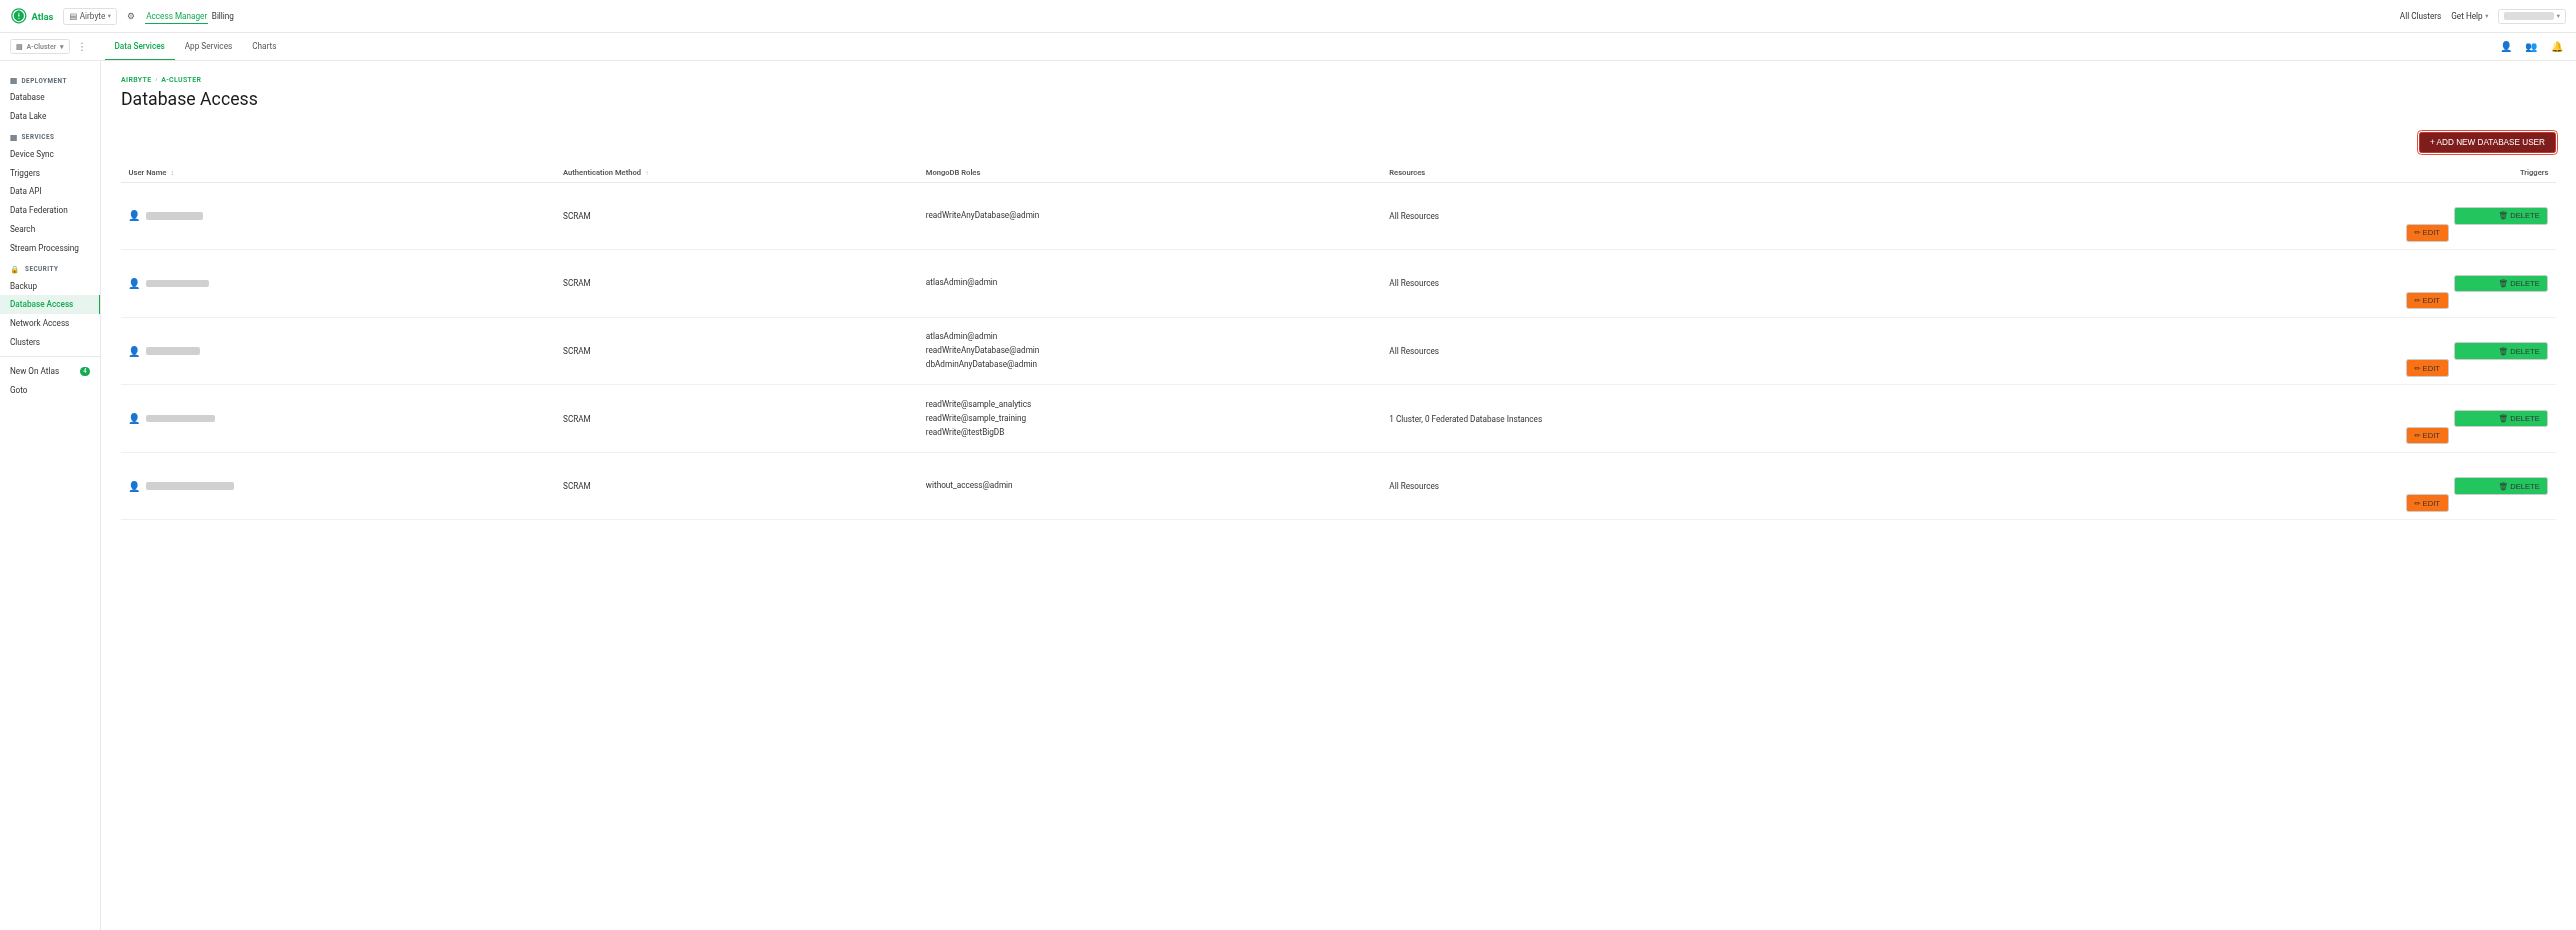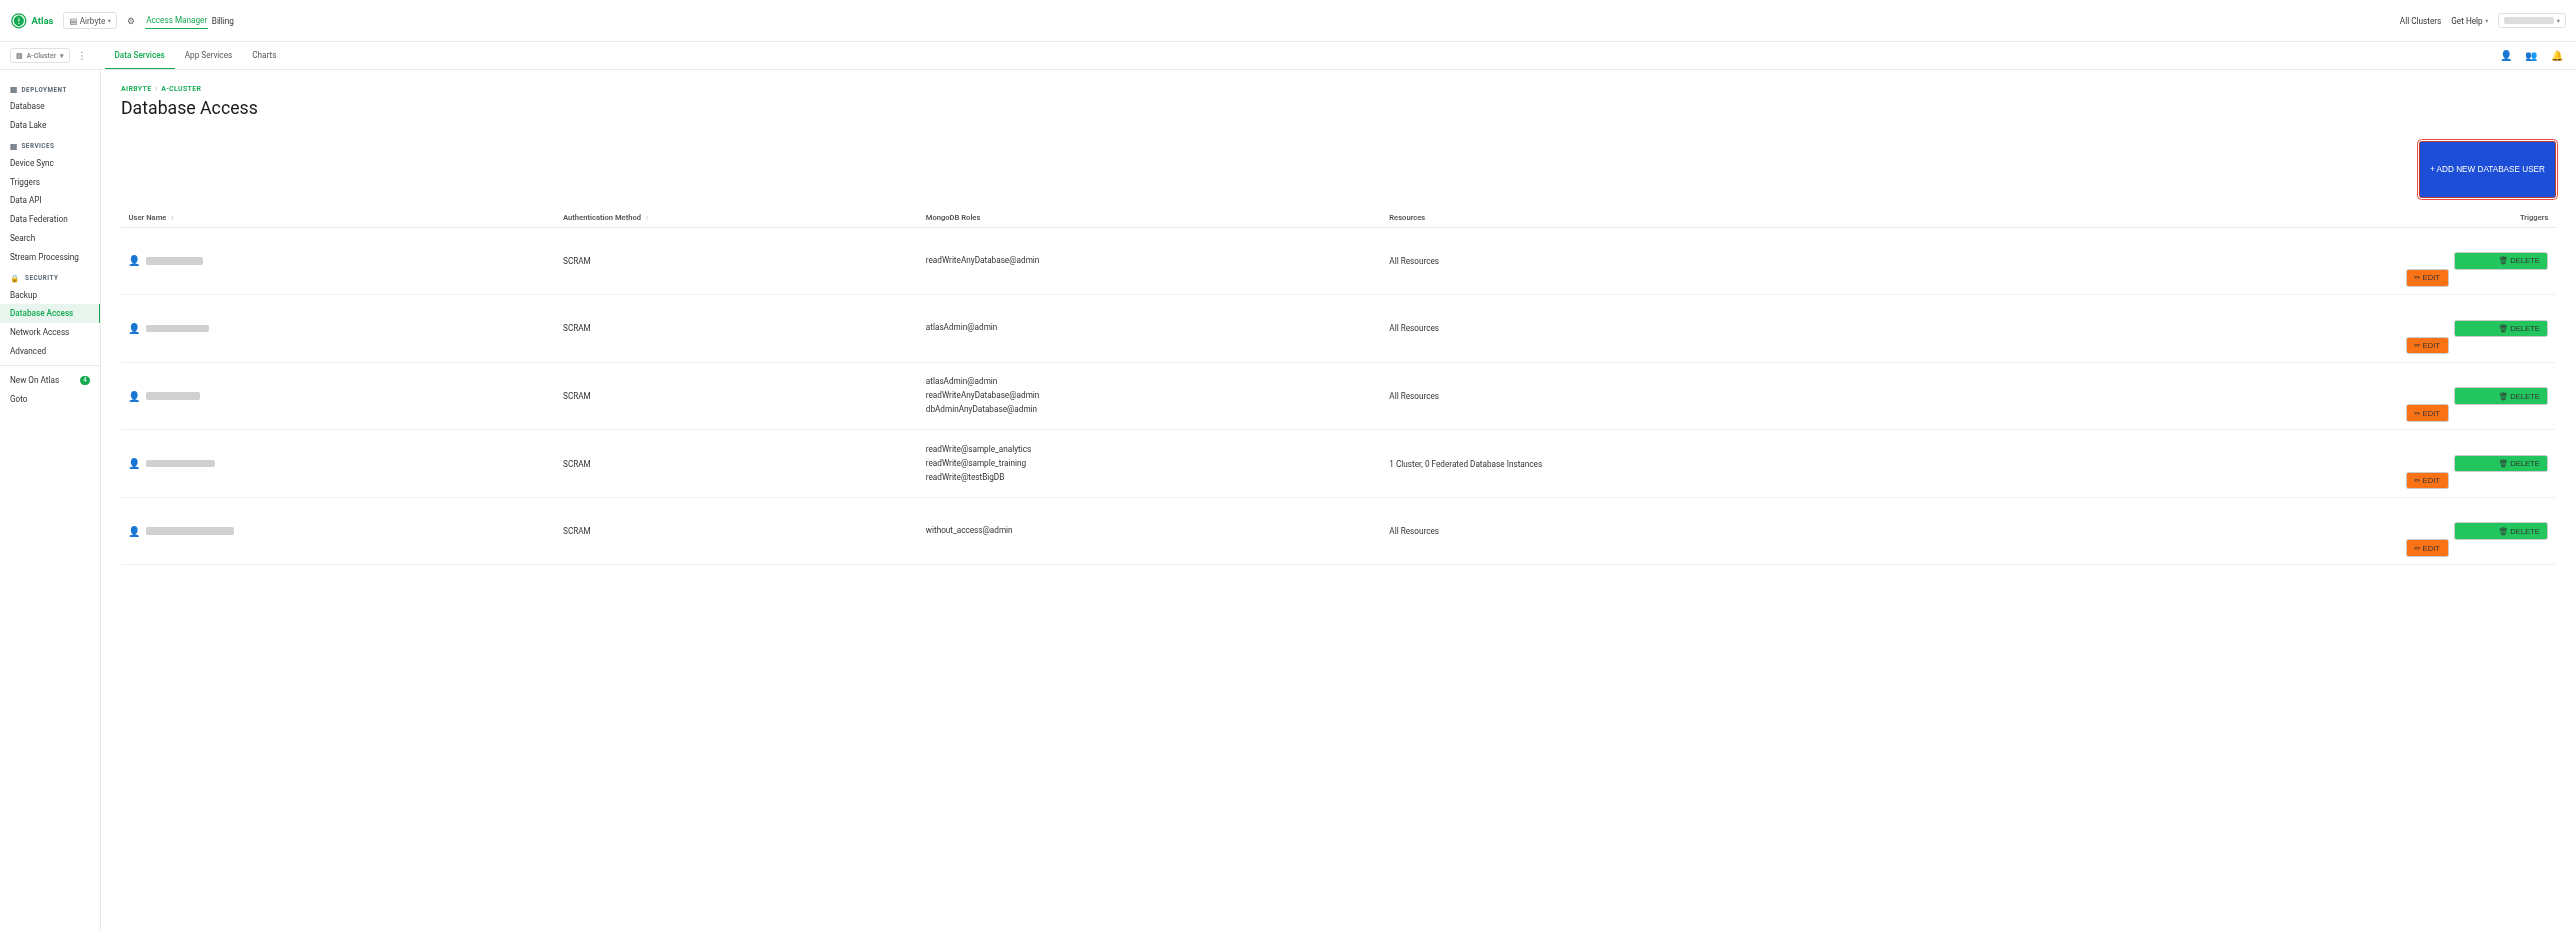--- a/index.html
+++ b/index.html
@@ -2,21 +2,21 @@
 <html style="font-size:10px"><head>
   <meta charset="utf-8">
   <style>
     * { box-sizing: border-box; margin: 0; padding: 0; }
     body { font-family: -apple-system, BlinkMacSystemFont, 'Segoe UI', Roboto, sans-serif; font-size: 8.2px; color: #333; background: #fff; }
 
     
     .top-nav {
       display: flex;
       align-items: center;
-      height: 42px;
+      height: 33px;
       padding: 0 10px;
       border-bottom: 0.6px solid #e8e8e8;
       background: #fff;
       gap: 10px;
     }
     .atlas-logo {
       display: flex;
       align-items: center;
       gap: 3.8px;
       font-weight: 700;
@@ -244,25 +244,25 @@
       font-weight: 500;
     }
 
     
     .table-header-row {
       display: flex;
       justify-content: flex-end;
       padding: 10px 0;
     }
     .add-btn {
-      background: #1d4ed8;
+      background: #7f1d1d;
       color: white;
       border: 1.3px solid #c0392b;
       border-radius: 2.5px;
-      padding: 23px 10px;
+      padding: 5px 10px;
       font-size: 8.2px;
       font-weight: 500;
       cursor: pointer;
       display: flex;
       align-items: center;
       gap: 3.8px;
       outline: 1.9px solid #e74c3c;
       outline-offset: 1.3px;
     }
 
@@ -457,21 +457,21 @@
     <a class="sidebar-item">
       <span>Backup</span>
     </a>
     <a class="sidebar-item active">
       <span>Database Access</span>
     </a>
     <a class="sidebar-item">
       <span>Network Access</span>
     </a>
     <a class="sidebar-item">
-      <span>Advanced</span>
+      <span>Clusters</span>
     </a>
 
     <div class="sidebar-divider"></div>
 
     <a class="sidebar-item">
       <span>New On Atlas</span>
       <span class="badge">4</span>
     </a>
     <a class="sidebar-item">
       <span>Goto</span>

